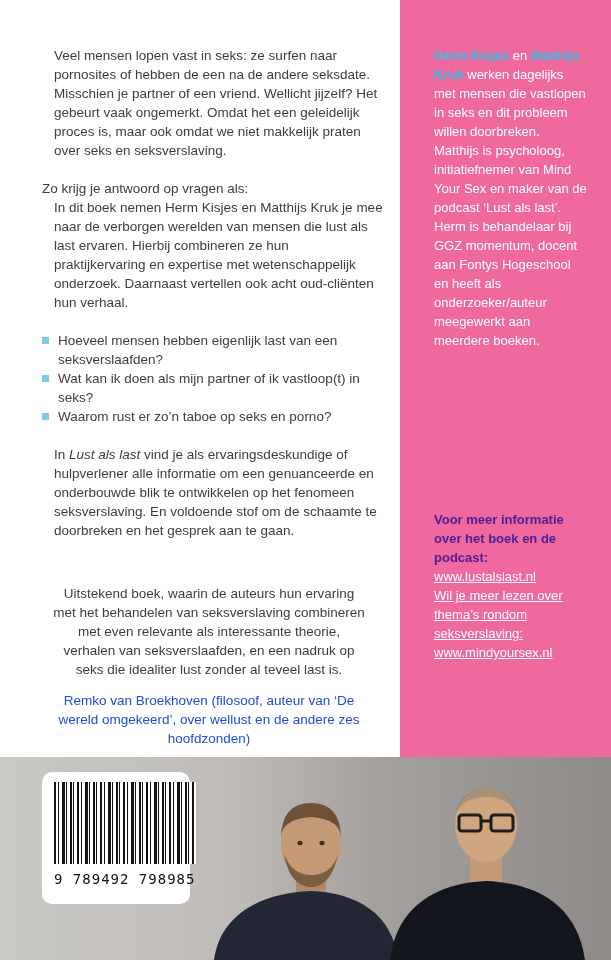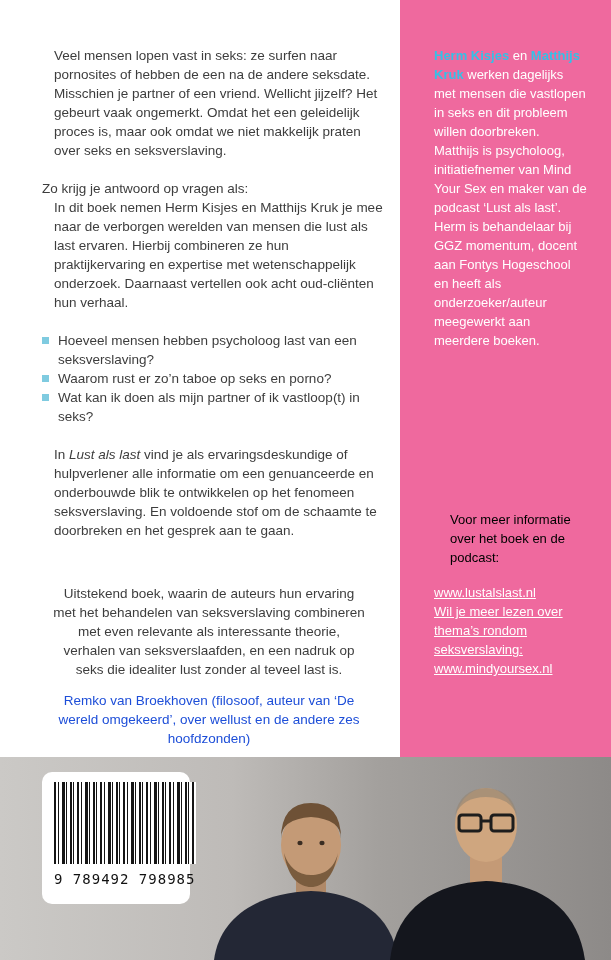--- a/index.html
+++ b/index.html
@@ -50,21 +50,21 @@
     background: #ef699e;
     padding: 46px 24px 0 34px;
     color: #ffffff;
     font-size: 13px;
     line-height: 19px;
   }
   .pink-col .cyan { color: #35c0e6; }
   .pink-col .bold { font-weight: bold; }
   .bio { margin: 0; }
   .info-block { margin-top: 160px; }
-  .info-head { margin: 16px; font-weight: normal; color: #000000; }
+  .info-head { margin: 0; font-weight: bold; color: #4c1d95; }
   .url, .more { margin: 0; text-decoration: underline; }
 
   
   .photo {
     position: absolute;
     left: 0; top: 757px;
     width: 611px; height: 203px;
     background: linear-gradient(90deg, #cbc9c6 0%, #bebbb8 38%, #a3a09d 62%, #8d8a88 100%);
   }
   .men-svg { position: absolute; left: 0; top: 0; }
@@ -103,29 +103,29 @@
 
 <div class="page">
 
   <div class="left-col">
     <p class="body">Veel mensen lopen vast in seks: ze surfen naar pornosites of hebben de een na de andere seksdate. Misschien je partner of een vriend. Wellicht jijzelf? Het gebeurt vaak ongemerkt. Omdat het een geleidelijk proces is, maar ook omdat we niet makkelijk praten over seks en seksverslaving.</p>
     <p class="body questions-intro">Zo krijg je antwoord op vragen als:</p>
     <p class="body">In dit boek nemen Herm Kisjes en Matthijs Kruk je mee naar de verborgen werelden van mensen die lust als last ervaren. Hierbij combineren ze hun praktijkervaring en expertise met wetenschappelijk onderzoek. Daarnaast vertellen ook acht oud-cliënten hun verhaal.</p>
     <ul class="bullets">
       <li class="bullet-item">
         <span class="bullet-square"></span>
-        <span>Hoeveel mensen hebben psycholoog last van een seksverslaving?</span>
+        <span>Hoeveel mensen hebben eigenlijk last van een seksverslaafden?</span>
+      </li>
+      <li class="bullet-item">
+        <span class="bullet-square"></span>
+        <span>Wat kan ik doen als mijn partner of ik vastloop(t) in seks?</span>
       </li>
       <li class="bullet-item">
         <span class="bullet-square"></span>
         <span>Waarom rust er zo’n taboe op seks en porno?</span>
-      </li>
-      <li class="bullet-item">
-        <span class="bullet-square"></span>
-        <span>Wat kan ik doen als mijn partner of ik vastloop(t) in seks?</span>
       </li>
     </ul>
     <p class="body"><span>In </span><em>Lust als last</em><span> vind je als ervaringsdeskundige of hulpverlener alle informatie om een genuanceerde en onderbouwde blik te ontwikkelen op het fenomeen seksverslaving. En voldoende stof om de schaamte te doorbreken en het gesprek aan te gaan.</span></p>
 
     <div class="quote-block">
       <p class="quote">Uitstekend boek, waarin de auteurs hun ervaring met het behandelen van seksverslaving combineren met even relevante als interessante theorie, verhalen van seksverslaafden, en een nadruk op seks die idealiter lust zonder al teveel last is.</p>
       <p class="attribution">Remko van Broekhoven (filosoof, auteur van ‘De wereld omgekeerd’, over wellust en de andere zes hoofdzonden)</p>
     </div>
   </div>
 

